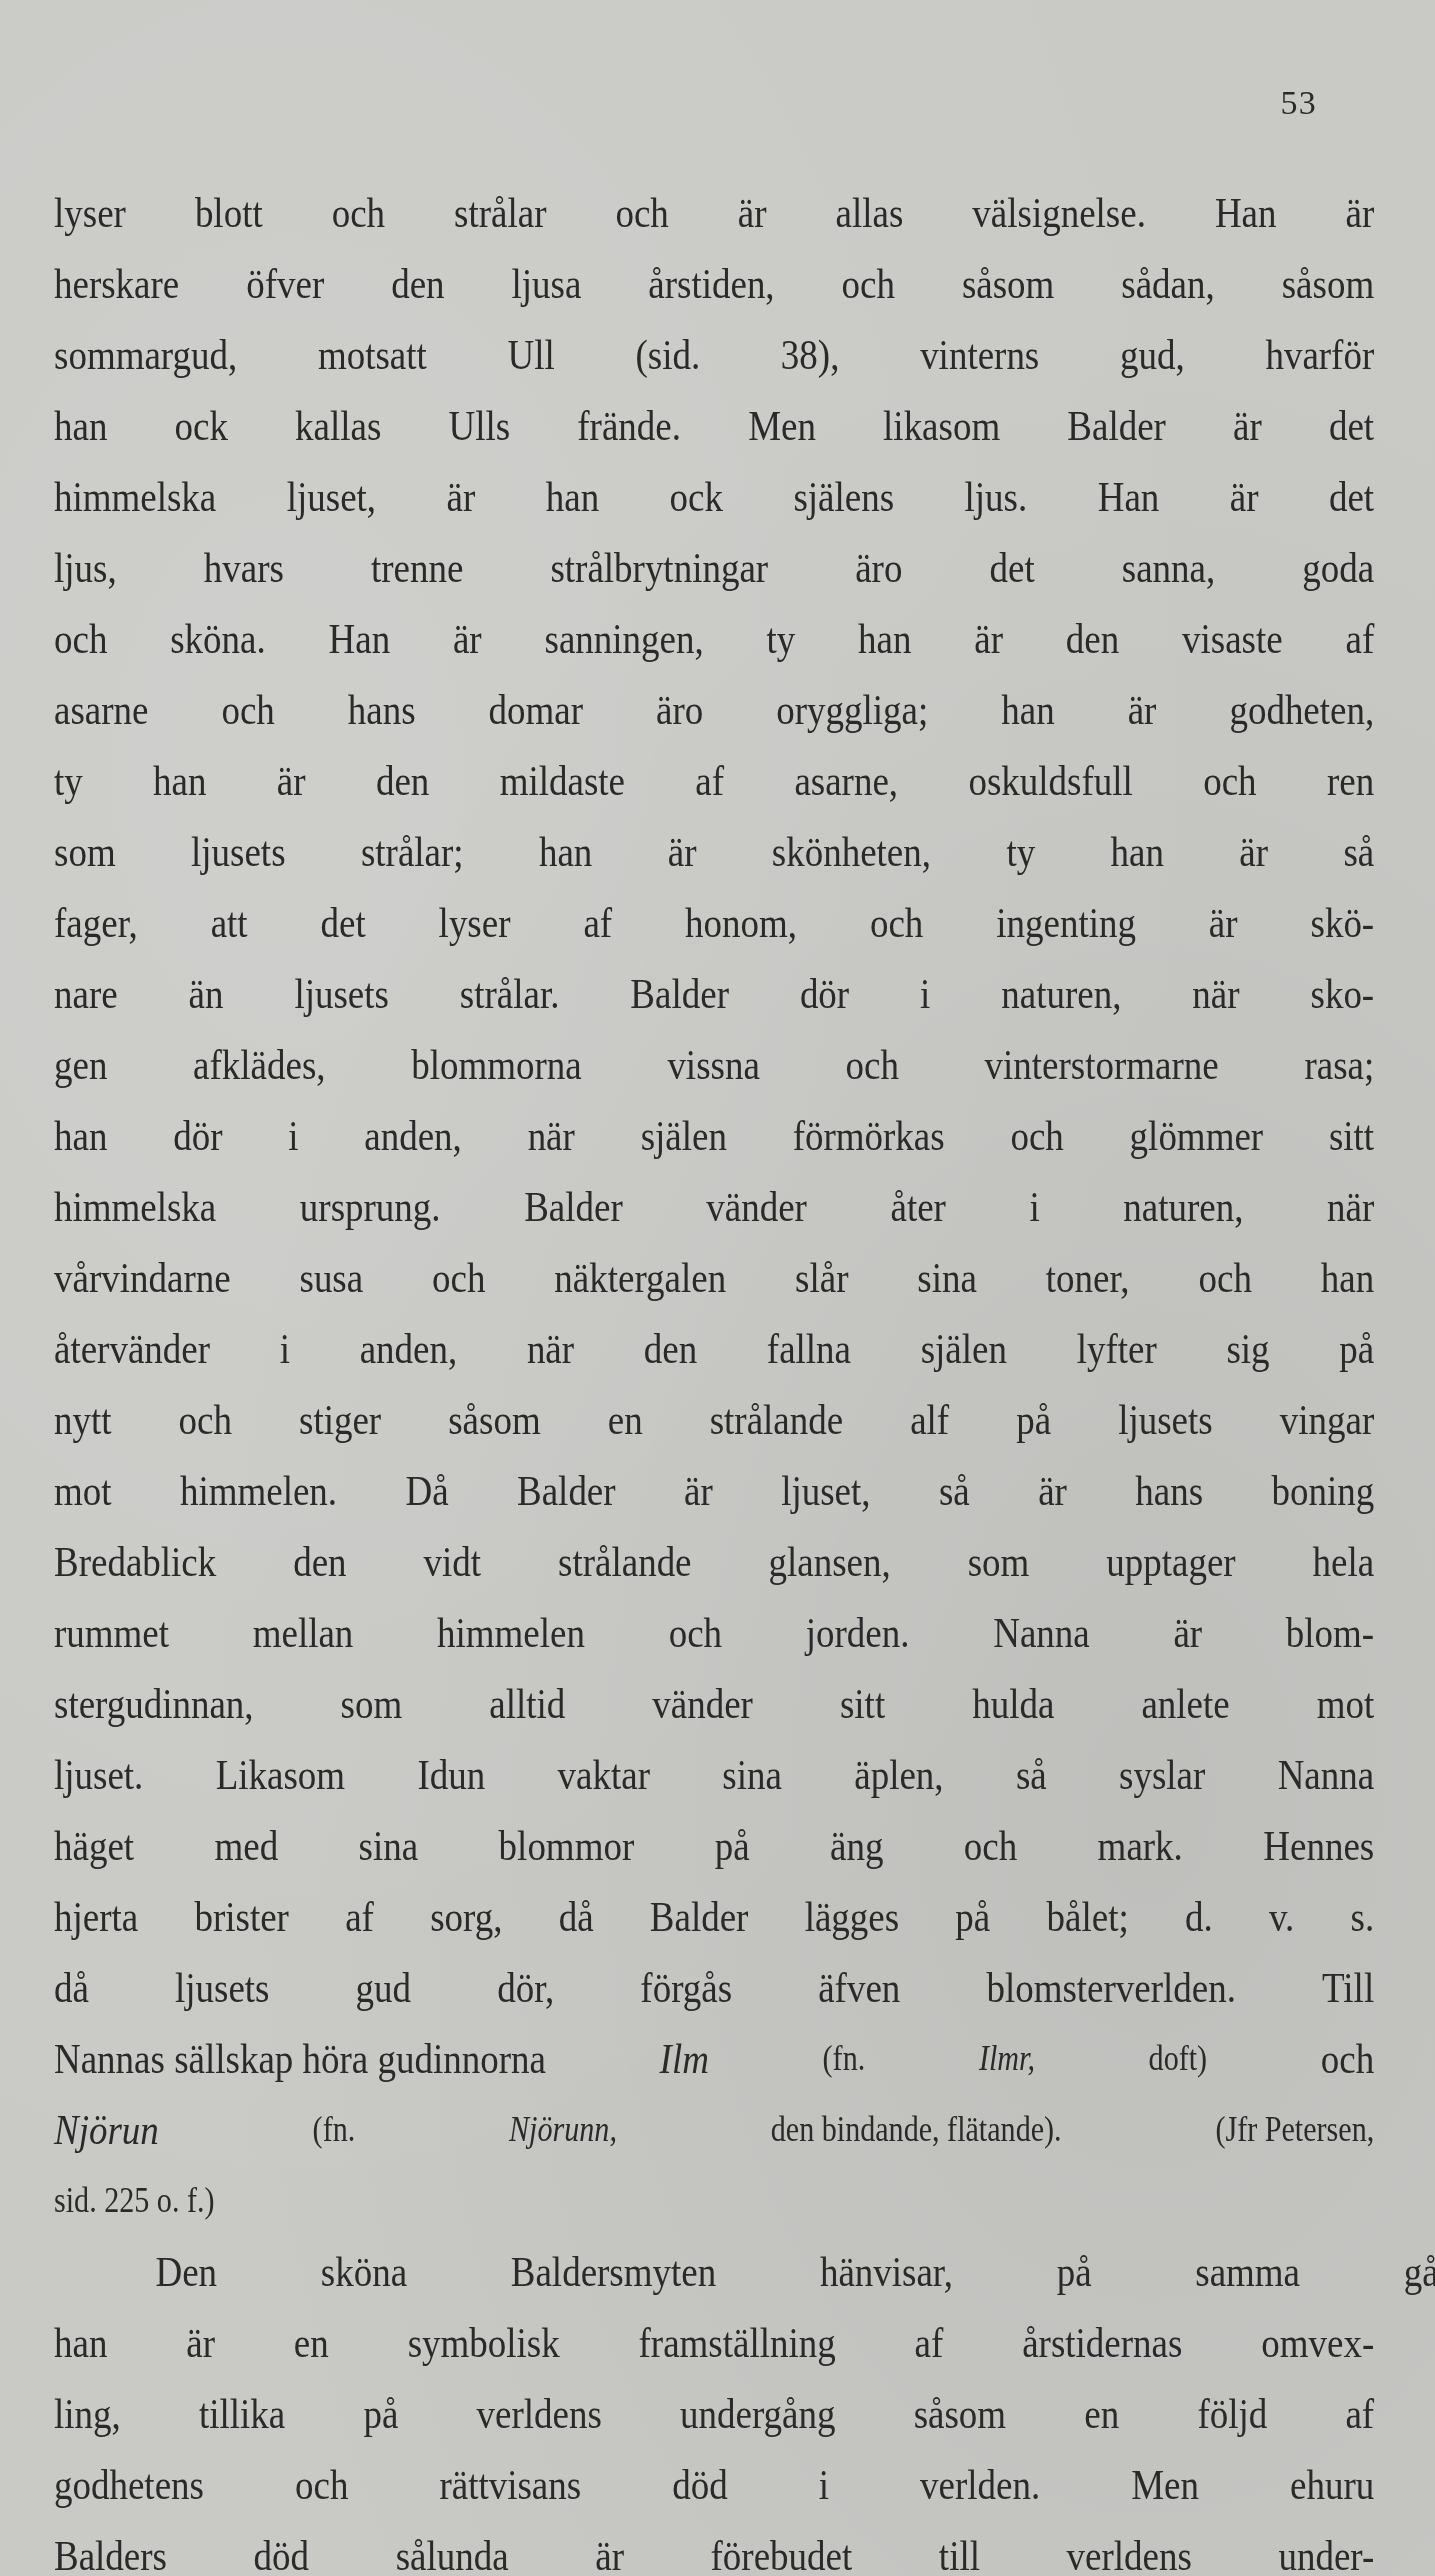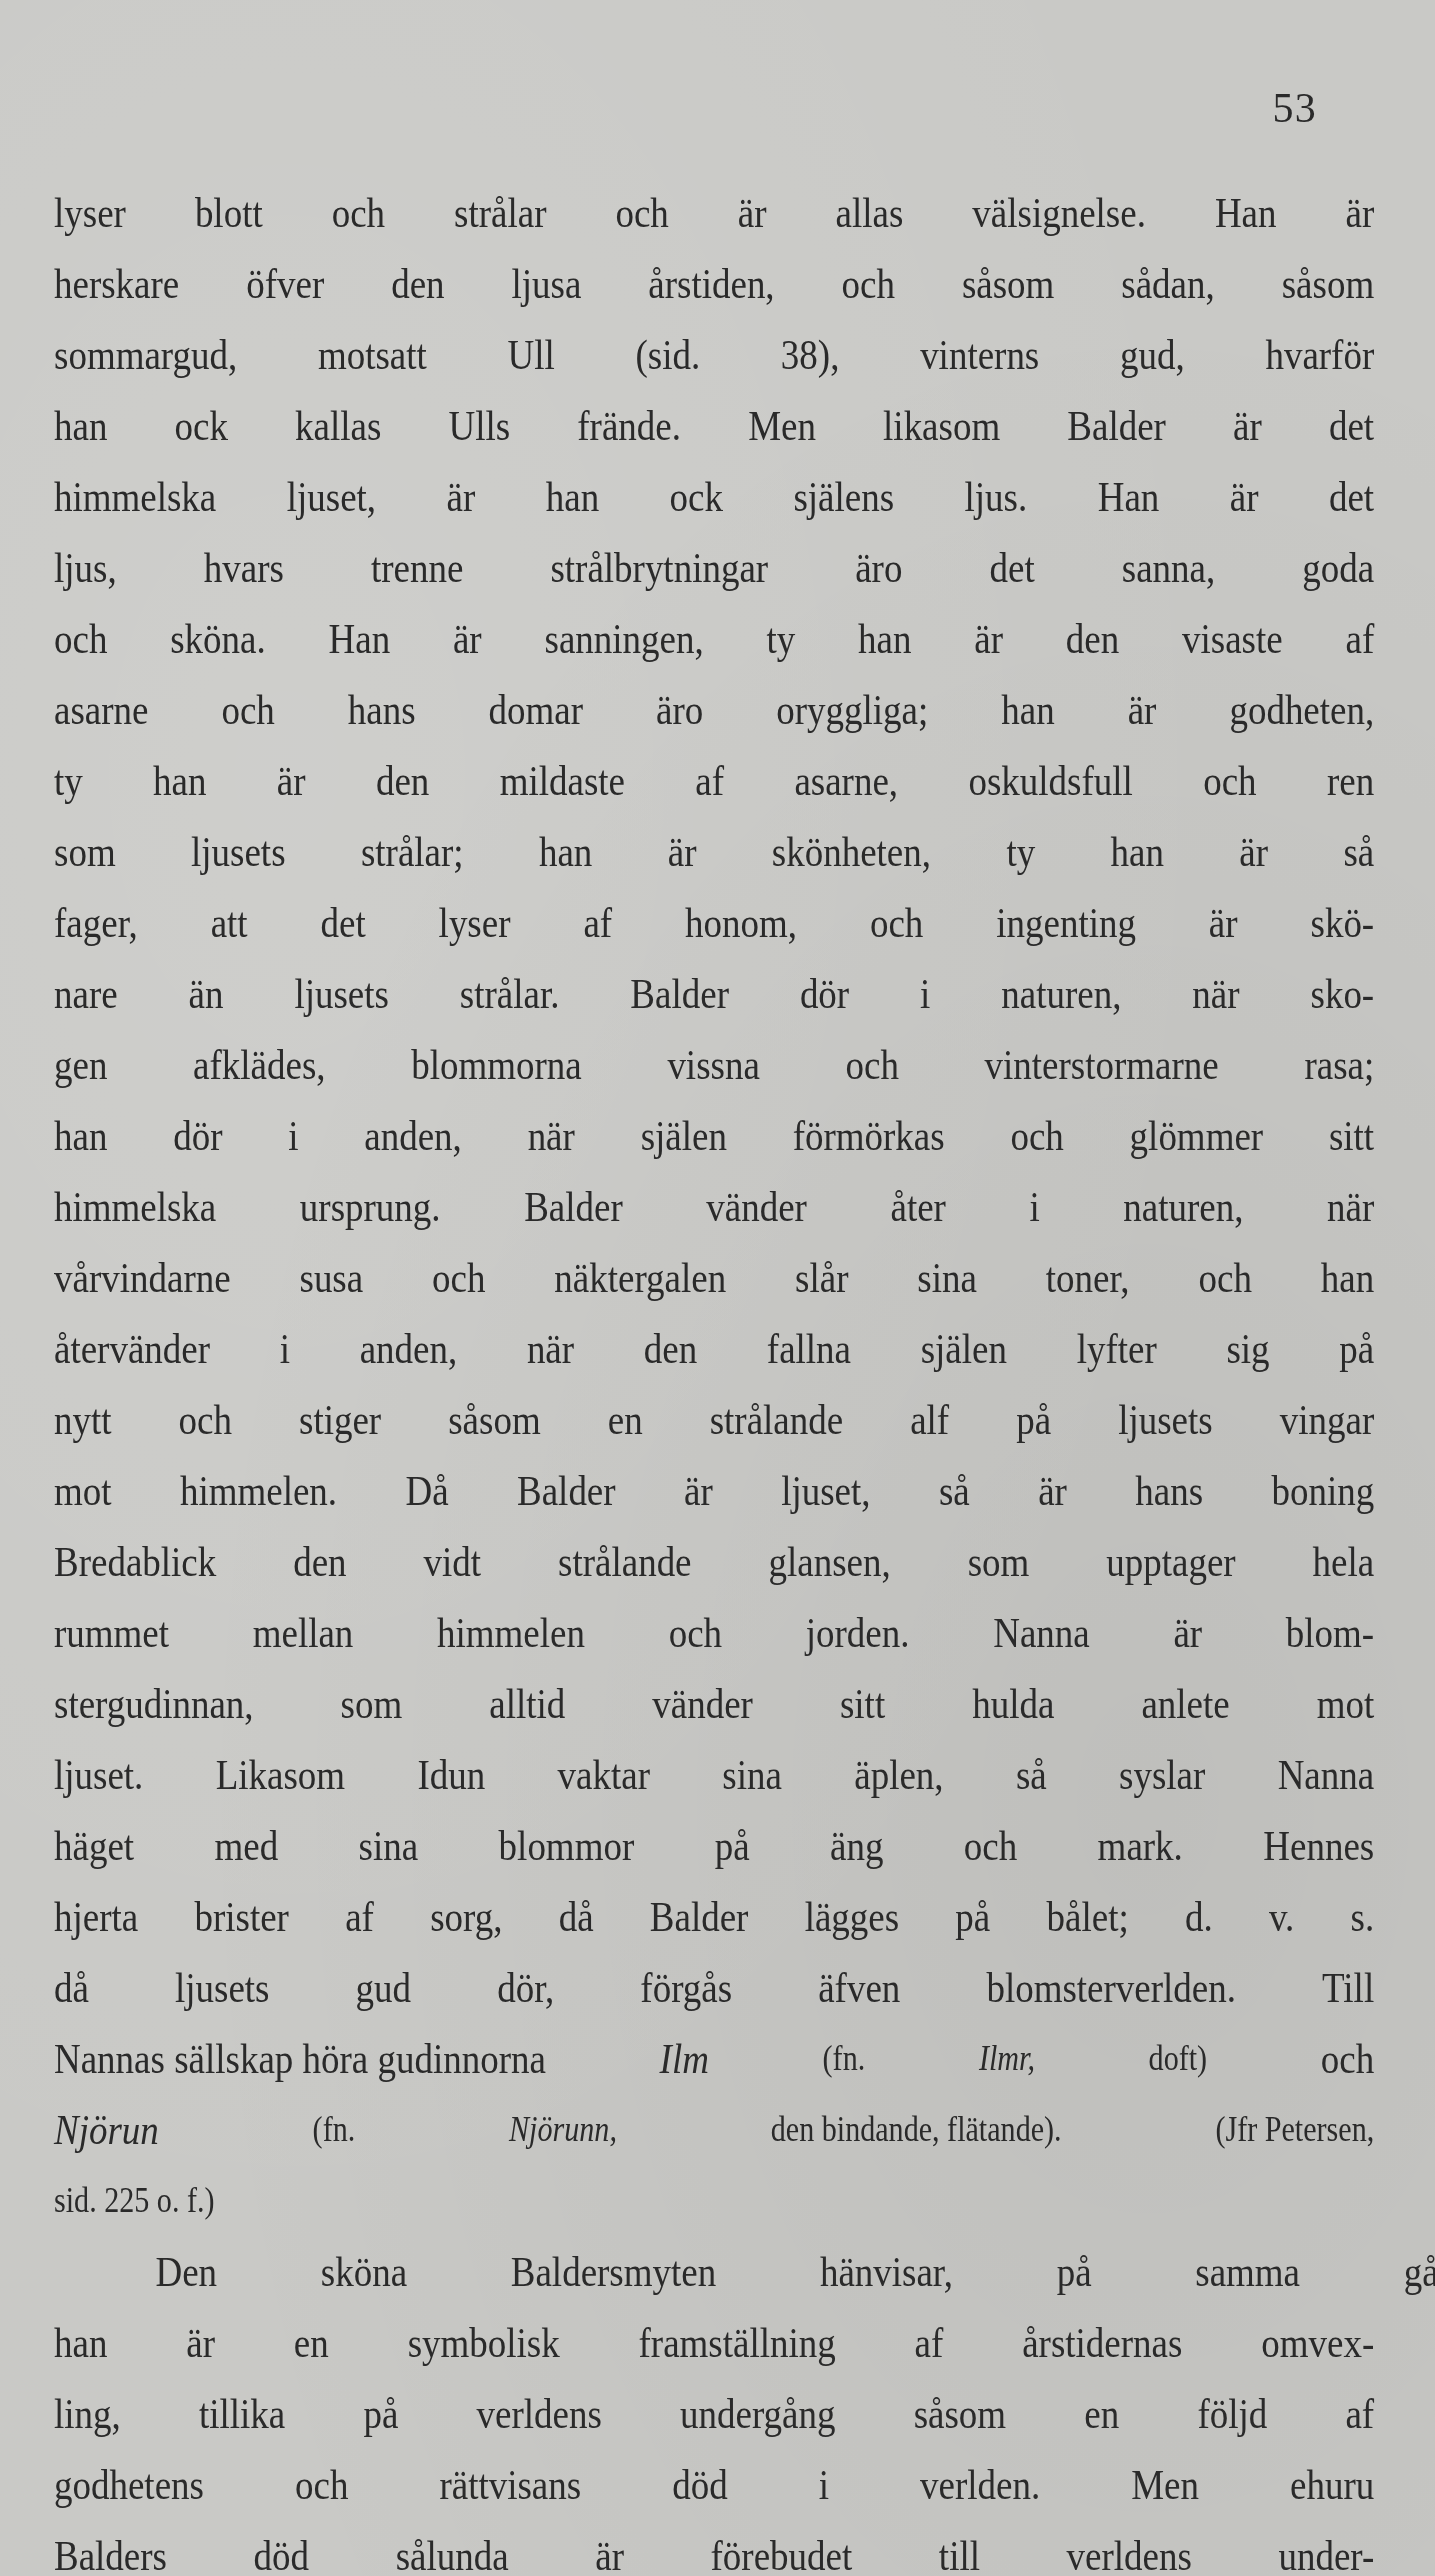--- a/index.html
+++ b/index.html
@@ -8,21 +8,21 @@
     background: #c9c9c6;
     background-image:
       radial-gradient(ellipse at 20% 30%, rgba(255,255,255,0.10), transparent 60%),
       radial-gradient(ellipse at 80% 70%, rgba(0,0,0,0.05), transparent 60%);
     position: relative;
     font-family: "Liberation Serif", "DejaVu Serif", serif;
     color: #2a2a2a;
   }
   .page-number {
     position: absolute; top: 84px; right: 118px;
-    font-size: 42px; letter-spacing: 1.3px;
+    font-size: 34px; letter-spacing: 1.3px;
   }
   .text-block {
     position: absolute; left: 54px; top: 177px; width: 1320px;
   }
   .line {
     height: 71px; line-height: 71px;
     font-size: 43px; white-space: nowrap;
     display: flex; justify-content: space-between;
     transform: scaleX(0.86); transform-origin: left center;
     width: 116.3%;

